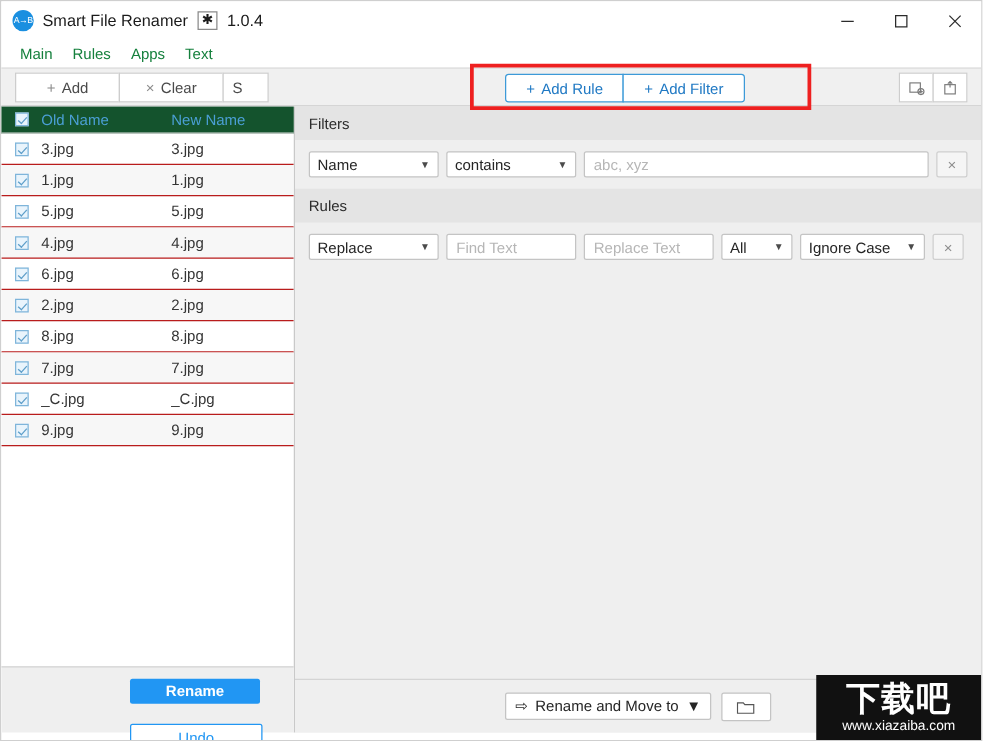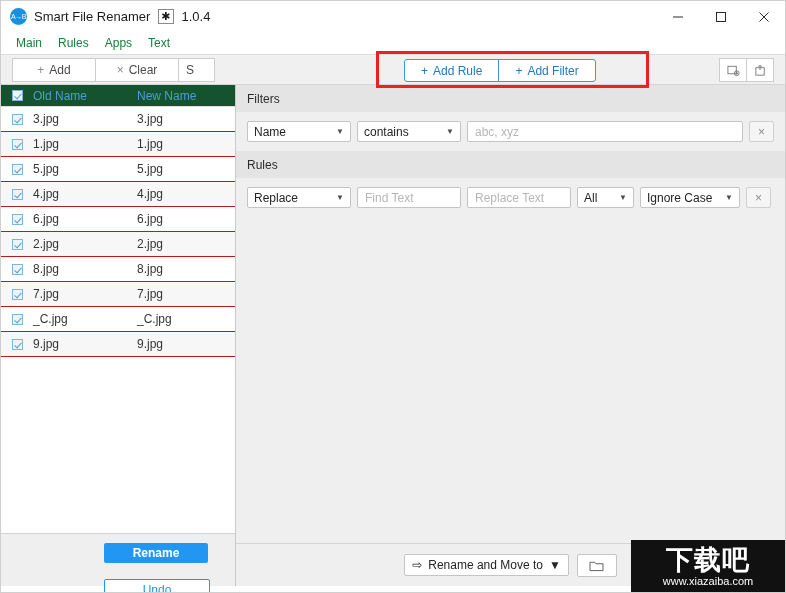--- a/index.html
+++ b/index.html
@@ -371,21 +371,21 @@
     align-items: center;
     justify-content: center;
     box-sizing: border-box;
   }
 
   
   .watermark {
     position: absolute;
     right: 0;
     bottom: 0;
-    width: 154px;
+    width: 132px;
     height: 52px;
     background: #111111;
     color: #ffffff;
     display: flex;
     flex-direction: column;
     align-items: center;
     justify-content: center;
     overflow: hidden;
   }
   .wm-cn {

